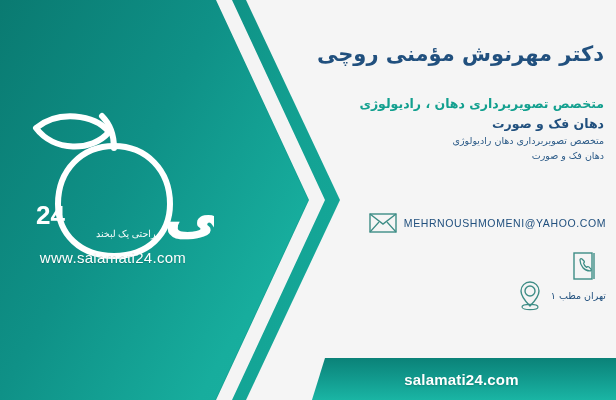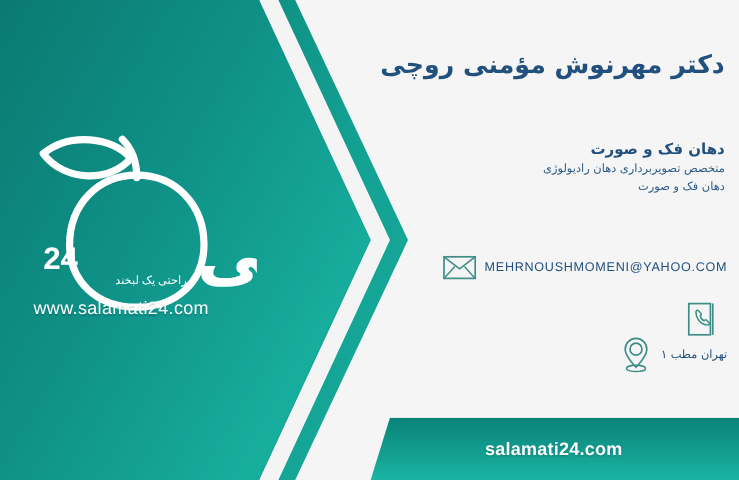--- a/index.html
+++ b/index.html
@@ -30,21 +30,21 @@
     position:absolute;top:0;left:0;height:400px;width:340px;
     background:#f4f4f4;
     -webkit-clip-path:polygon(216px 0,232px 0,325px 200px,232px 400px,216px 400px,309px 200px);
     clip-path:polygon(216px 0,232px 0,325px 200px,232px 400px,216px 400px,309px 200px);
   }
 
   
   #logo{position:absolute;left:14px;top:104px;width:200px;height:170px;}
   #logo svg{display:block;}
   .logo-url{
-    position:absolute;left:6px;top:249px;width:190px;
+    position:absolute;left:18px;top:249px;width:190px;
     text-align:center;color:#ffffff;font-size:15px;letter-spacing:.3px;
     font-family:"Liberation Sans",sans-serif;
     text-shadow:0 1px 1px rgba(0,0,0,.18);
   }
   .logo-slogan{
     position:absolute;left:96px;top:228px;width:112px;text-align:left;
     color:#ffffff;font-size:9.5px;direction:rtl;
     font-family:Liberation Serif, serif;
   }
 
@@ -96,21 +96,21 @@
   .crow .ctxt.fa{
     direction:rtl;font-size:9.5px;letter-spacing:0;
     font-family:"DejaVu Sans",sans-serif;
   }
   #row-email{top:206px;}
   #row-phone{top:249px;}
   #row-addr{top:278px;}
 
   
   #bottombar{
-    position:absolute;left:307px;bottom:0;width:309px;height:52px;
+    position:absolute;left:307px;bottom:0;width:309px;height:42px;
     background:linear-gradient(180deg,#0b8278 0%,#11988c 45%,#1ab5a4 100%);
     display:flex;align-items:center;justify-content:center;
     -webkit-clip-path:polygon(18px 0,309px 0,309px 58px,0 58px);
     clip-path:polygon(18px 0,309px 0,309px 58px,0 58px);
     margin-top:48px;
   }
   #bottombar .site{
     color:#ffffff;font-size:15px;font-weight:bold;letter-spacing:.2px;
     font-family:"Liberation Sans",sans-serif;
     text-shadow:0 1px 2px rgba(0,0,0,.20);
@@ -140,20 +140,21 @@
       <text x="22" y="120" font-family="Liberation Sans, sans-serif" font-size="26" font-weight="bold" fill="#ffffff">24</text>
     </svg>
   </div>
   <div class="logo-slogan">براحتی یک لبخند</div>
   <div class="logo-url">www.salamati24.com</div>
 
   <div id="content">
 
     <div class="doc-name">دکتر مهرنوش مؤمنی روچی</div>
 
+    <div class="spec-1">متخصص تصویربرداری دهان ، رادیولوژی</div>
     <div class="spec-2">دهان فک و صورت</div>
     <div class="spec-3">متخصص تصویربرداری دهان رادیولوژی</div>
     <div class="spec-4">دهان فک و صورت</div>
 
     <div class="crow" id="row-email">
       <span class="ico">
         <svg width="30" height="24" viewBox="0 0 30 24" fill="none" xmlns="http://www.w3.org/2000/svg">
           <rect x="2" y="3" width="26" height="18" stroke="#3e8d86" stroke-width="1.4" fill="none"></rect>
           <path d="M2 3 L15 13 L28 3" stroke="#3e8d86" stroke-width="1.4" fill="none"></path>
           <path d="M2 21 L11 11 M28 21 L19 11" stroke="#3e8d86" stroke-width="1.2" fill="none"></path>

